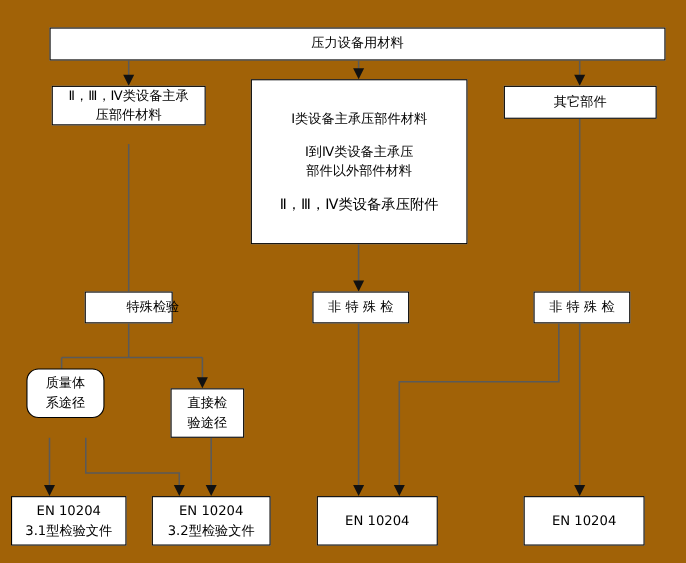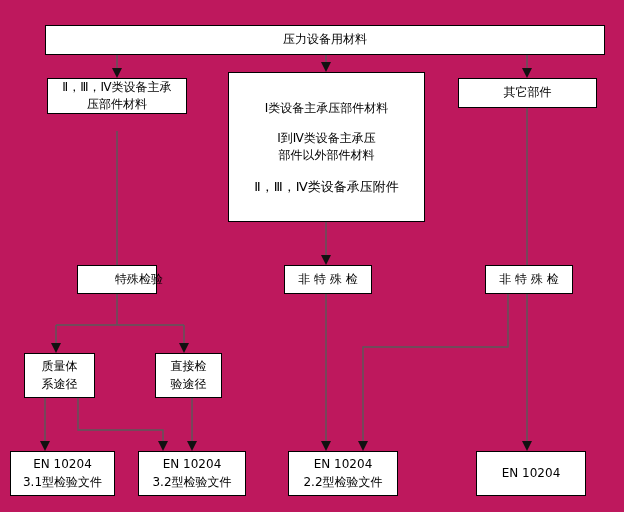--- a/index.html
+++ b/index.html
@@ -8,21 +8,21 @@
     padding: 0;
     background: #ffffff;
   }
   body {
     font-family: "DejaVu Sans", "Liberation Sans", sans-serif;
   }
   #canvas {
     position: relative;
     width: 624px;
     height: 512px;
-    background: #be185d;
+    background: #a16207;
     overflow: hidden;
   }
   .node {
     position: absolute;
     box-sizing: border-box;
     border: 1px solid #000000;
     background: #ffffff;
     display: flex;
     flex-direction: column;
     align-items: center;
@@ -157,21 +157,21 @@
   </div>
 
   <div class="node t-cn" style="left:284px; top:265px; width:88px; height:29px;">
     <span class="ln">非 特 殊 检</span>
   </div>
 
   <div class="node t-cn" style="left:485px; top:265px; width:88px; height:29px;">
     <span class="ln">非 特 殊 检</span>
   </div>
 
-  <div class="node t-cn" style="left:24px; top:353px; width:71px; height:45px;">
+  <div class="node t-cn" style="left:24px; top:335px; width:71px; height:45px;border-radius:11px;">
     <span class="ln">质量体</span>
     <span class="ln">系途径</span>
   </div>
 
   <div class="node t-cn" style="left:155px; top:353px; width:67px; height:45px;">
     <span class="ln">直接检</span>
     <span class="ln">验途径</span>
   </div>
 
   <div class="node t-cn" style="left:10px; top:451px; width:105px; height:45px;">
@@ -179,20 +179,19 @@
     <span class="ln">3.1型检验文件</span>
   </div>
 
   <div class="node t-cn" style="left:138px; top:451px; width:108px; height:45px;">
     <span class="ln">EN 10204</span>
     <span class="ln">3.2型检验文件</span>
   </div>
 
   <div class="node t-cn" style="left:288px; top:451px; width:110px; height:45px;">
     <span class="ln">EN 10204</span>
-    <span class="ln">2.2型检验文件</span>
   </div>
 
   <div class="node t-cn" style="left:476px; top:451px; width:110px; height:45px;">
     <span class="ln">EN 10204</span>
   </div>
 
 </div>
 
 </body></html>

